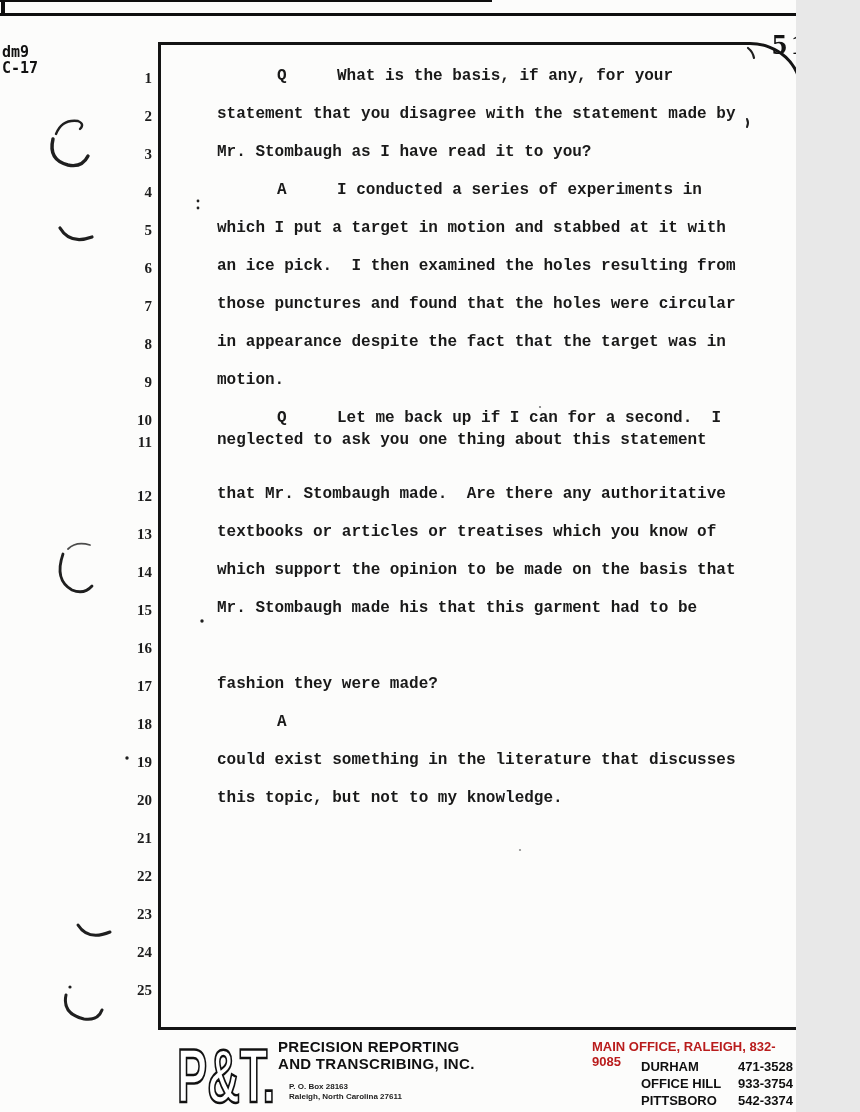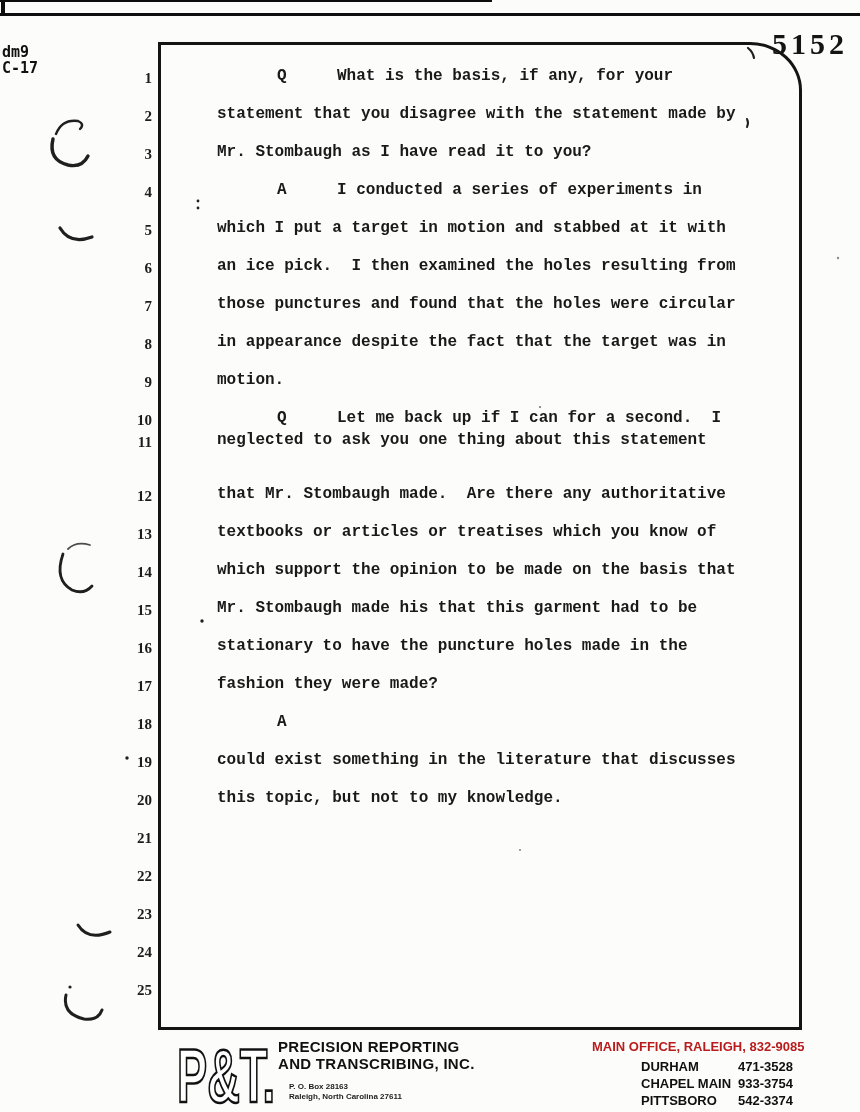--- a/index.html
+++ b/index.html
@@ -1,17 +1,17 @@
 <!DOCTYPE html>
 <html><head>
 <meta charset="utf-8">
 <style>
   html,body { margin:0; padding:0; background:#e8e8e8; }
   .page {
-    position:relative; width:860px; height:1112px;
+    position:relative; width:796px; height:1112px;
     background:#fcfcfb; overflow:hidden;
     font-family:"Liberation Sans", sans-serif;
     color:#161616;
   }
   
   .scan-line-bottom { position:absolute; left:0; top:13px; width:860px; height:3px; background:#0e0e0e; }
   .scan-line-top    { position:absolute; left:0; top:0;   width:492px; height:2px; background:#0e0e0e; }
   .scan-line-left   { position:absolute; left:1px; top:0; width:4px;  height:16px; background:#0e0e0e; }
 
   .doc-id {
@@ -147,21 +147,20 @@
       <div class="trow" style="top: 554px;">
         <span class="tnum">14</span>
         <span class="ttext plain">which support the opinion to be made on the basis that</span>
       </div>
       <div class="trow" style="top: 592px;">
         <span class="tnum">15</span>
         <span class="ttext plain">Mr. Stombaugh made his that this garment had to be</span>
       </div>
       <div class="trow" style="top: 630px;">
         <span class="tnum">16</span>
-        <span class="ttext plain">stationary to have the puncture holes made in the</span>
       </div>
       <div class="trow" style="top: 668px;">
         <span class="tnum">17</span>
         <span class="ttext plain">fashion they were made?</span>
       </div>
       <div class="trow" style="top: 706px;">
         <span class="tnum">18</span>
         <span class="tspeaker">A</span>
       </div>
       <div class="trow" style="top: 744px;">
@@ -227,17 +226,17 @@
   </div>
 
   <div class="company-address">
     <div>P. O. Box 28163</div>
     <div>Raleigh, North Carolina 27611</div>
   </div>
 
   <div class="offices-main">MAIN OFFICE, RALEIGH, 832-9085</div>
   <div class="offices-branches">
       <div><span class="branch-city">DURHAM</span><span>471-3528</span></div>
-      <div><span class="branch-city">CHAPEL MAIN</span><span>933-3754</span></div>
+      <div><span class="branch-city">OFFICE HILL</span><span>933-3754</span></div>
       <div><span class="branch-city">PITTSBORO</span><span>542-3374</span></div>
     </div>
 
 </div>
 
 </body></html>

